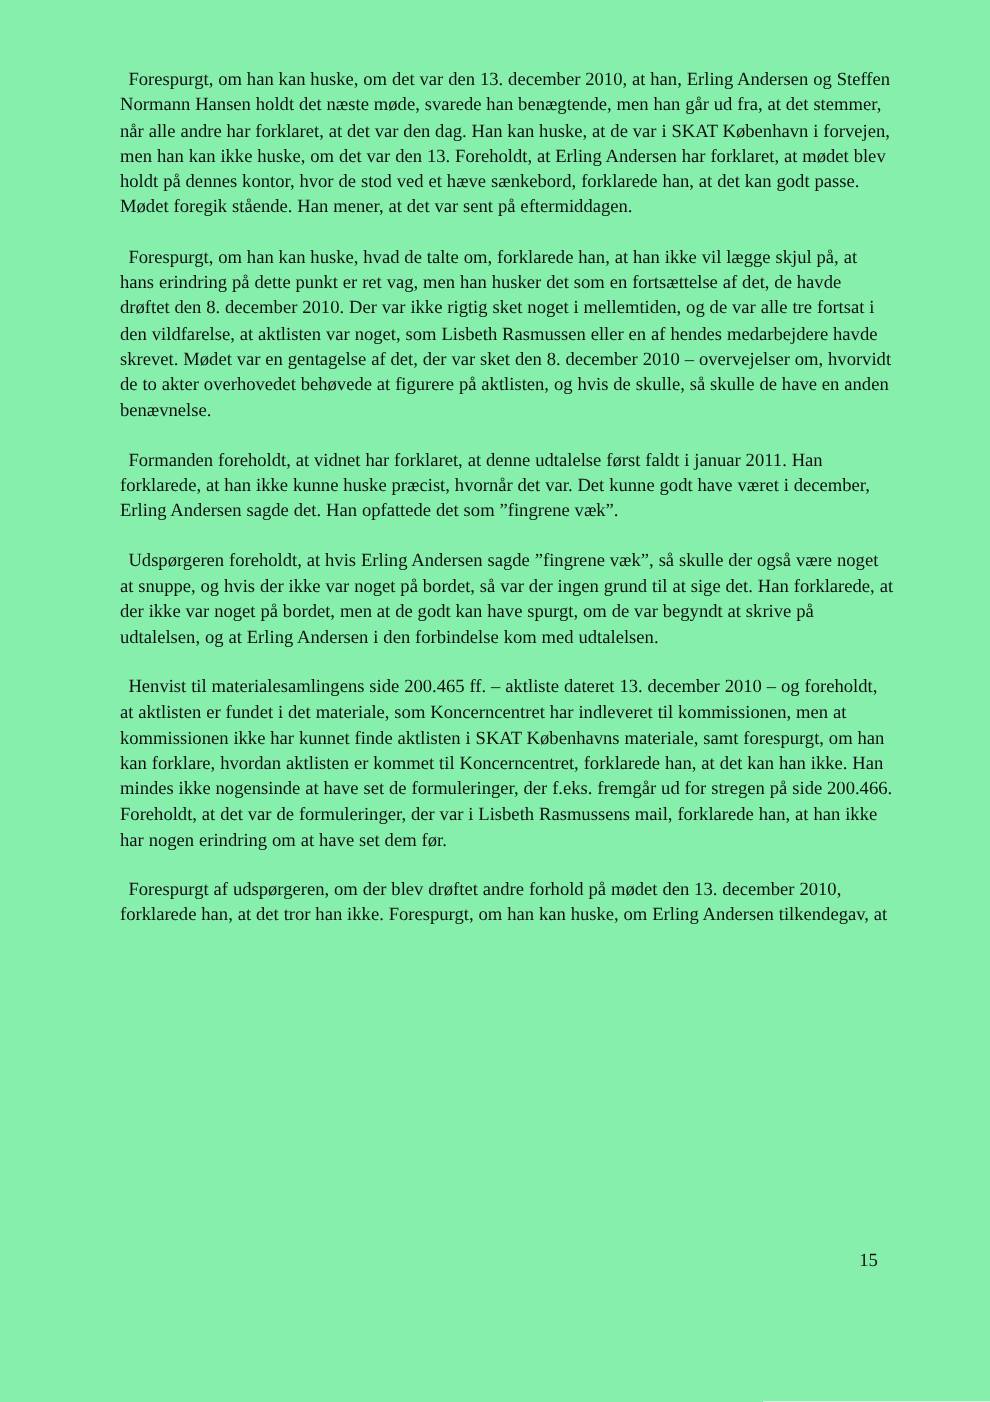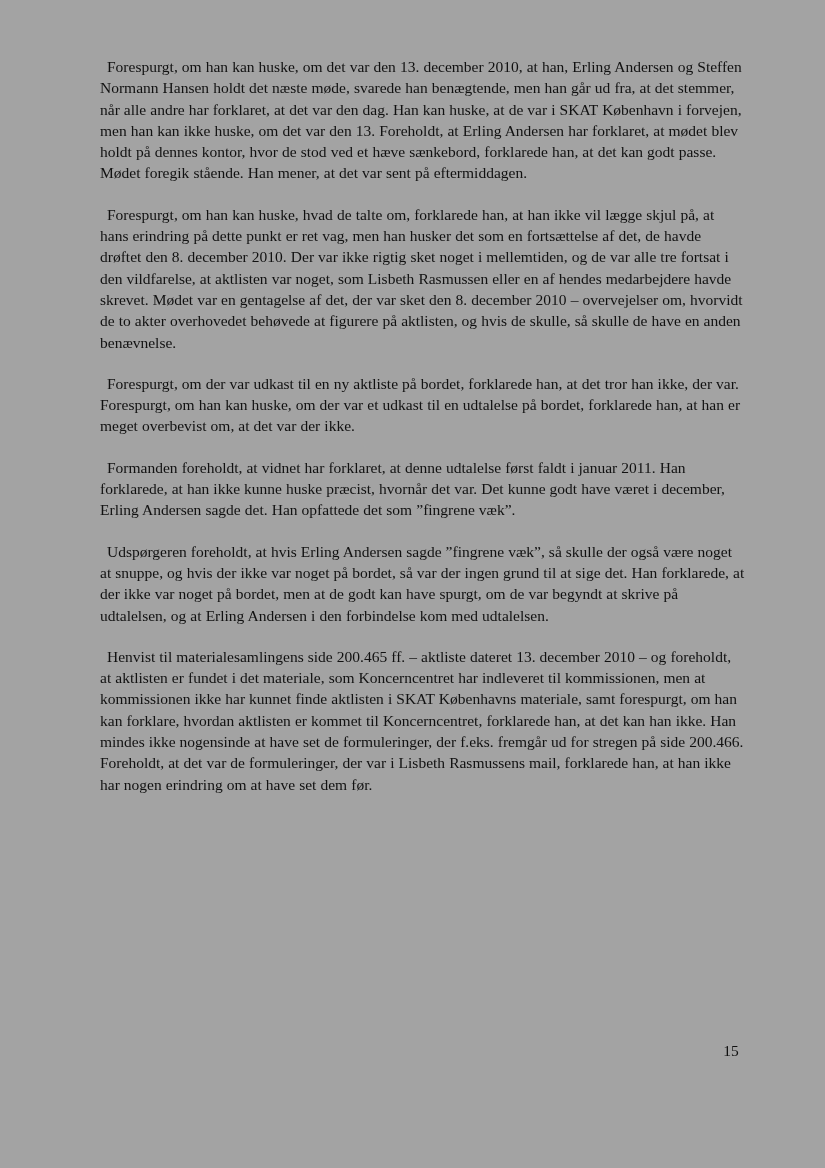--- a/index.html
+++ b/index.html
@@ -4,21 +4,21 @@
 <style>
   html, body {
     margin: 0;
     padding: 0;
     background: #ffffff;
   }
   .page {
     position: relative;
     width: 825px;
     height: 1168px;
-    background: #a3a3a3;
+    background: #86efac;
     font-family: "Liberation Serif", "DejaVu Serif", serif;
     color: #111111;
     overflow: hidden;
   }
   .content {
     position: absolute;
     left: 100px;
     top: 56px;
     width: 645px;
     font-size: 15.5px;
@@ -28,31 +28,31 @@
   .para {
     margin: 0 0 20px 0;
     text-indent: 7px;
     word-spacing: 0.2px;
   }
   .page-number {
     position: absolute;
     left: 716px;
     top: 1042px;
     width: 30px;
-    text-align: center;
+    text-align: left;
     font-size: 15.5px;
     color: #111111;
   }
 </style>
 </head>
 <body>
 
 <div class="page">
   <div class="content">
     <p class="para">Forespurgt, om han kan huske, om det var den 13. december 2010, at han, Erling Andersen og Steffen Normann Hansen holdt det næste møde, svarede han benægtende, men han går ud fra, at det stemmer, når alle andre har forklaret, at det var den dag. Han kan huske, at de var i SKAT København i forvejen, men han kan ikke huske, om det var den 13. Foreholdt, at Erling Andersen har forklaret, at mødet blev holdt på dennes kontor, hvor de stod ved et hæve sænkebord, forklarede han, at det kan godt passe. Mødet foregik stående. Han mener, at det var sent på eftermiddagen.</p>
     <p class="para">Forespurgt, om han kan huske, hvad de talte om, forklarede han, at han ikke vil lægge skjul på, at hans erindring på dette punkt er ret vag, men han husker det som en fortsættelse af det, de havde drøftet den 8. december 2010. Der var ikke rigtig sket noget i mellemtiden, og de var alle tre fortsat i den vildfarelse, at aktlisten var noget, som Lisbeth Rasmussen eller en af hendes medarbejdere havde skrevet. Mødet var en gentagelse af det, der var sket den 8. december 2010 – overvejelser om, hvorvidt de to akter overhovedet behøvede at figurere på aktlisten, og hvis de skulle, så skulle de have en anden benævnelse.</p>
-    <p class="para">Forespurgt, om der var udkast til en ny aktliste på bordet, forklarede han, at det tror han ikke, der var. Forespurgt, om han kan huske, om der var et udkast til en udtalelse på bordet, forklarede han, at han er meget overbevist om, at det var der ikke.</p>
     <p class="para">Formanden foreholdt, at vidnet har forklaret, at denne udtalelse først faldt i januar 2011. Han forklarede, at han ikke kunne huske præcist, hvornår det var. Det kunne godt have været i december, Erling Andersen sagde det. Han opfattede det som ”fingrene væk”.</p>
     <p class="para">Udspørgeren foreholdt, at hvis Erling Andersen sagde ”fingrene væk”, så skulle der også være noget at snuppe, og hvis der ikke var noget på bordet, så var der ingen grund til at sige det. Han forklarede, at der ikke var noget på bordet, men at de godt kan have spurgt, om de var begyndt at skrive på udtalelsen, og at Erling Andersen i den forbindelse kom med udtalelsen.</p>
     <p class="para">Henvist til materialesamlingens side 200.465 ff. – aktliste dateret 13. december 2010 – og foreholdt, at aktlisten er fundet i det materiale, som Koncerncentret har indleveret til kommissionen, men at kommissionen ikke har kunnet finde aktlisten i SKAT Københavns materiale, samt forespurgt, om han kan forklare, hvordan aktlisten er kommet til Koncerncentret, forklarede han, at det kan han ikke. Han mindes ikke nogensinde at have set de formuleringer, der f.eks. fremgår ud for stregen på side 200.466. Foreholdt, at det var de formuleringer, der var i Lisbeth Rasmussens mail, forklarede han, at han ikke har nogen erindring om at have set dem før.</p>
+    <p class="para">Forespurgt af udspørgeren, om der blev drøftet andre forhold på mødet den 13. december 2010, forklarede han, at det tror han ikke. Forespurgt, om han kan huske, om Erling Andersen tilkendegav, at</p>
   </div>
   <div class="page-number">15</div>
 </div>
 
 </body></html>

